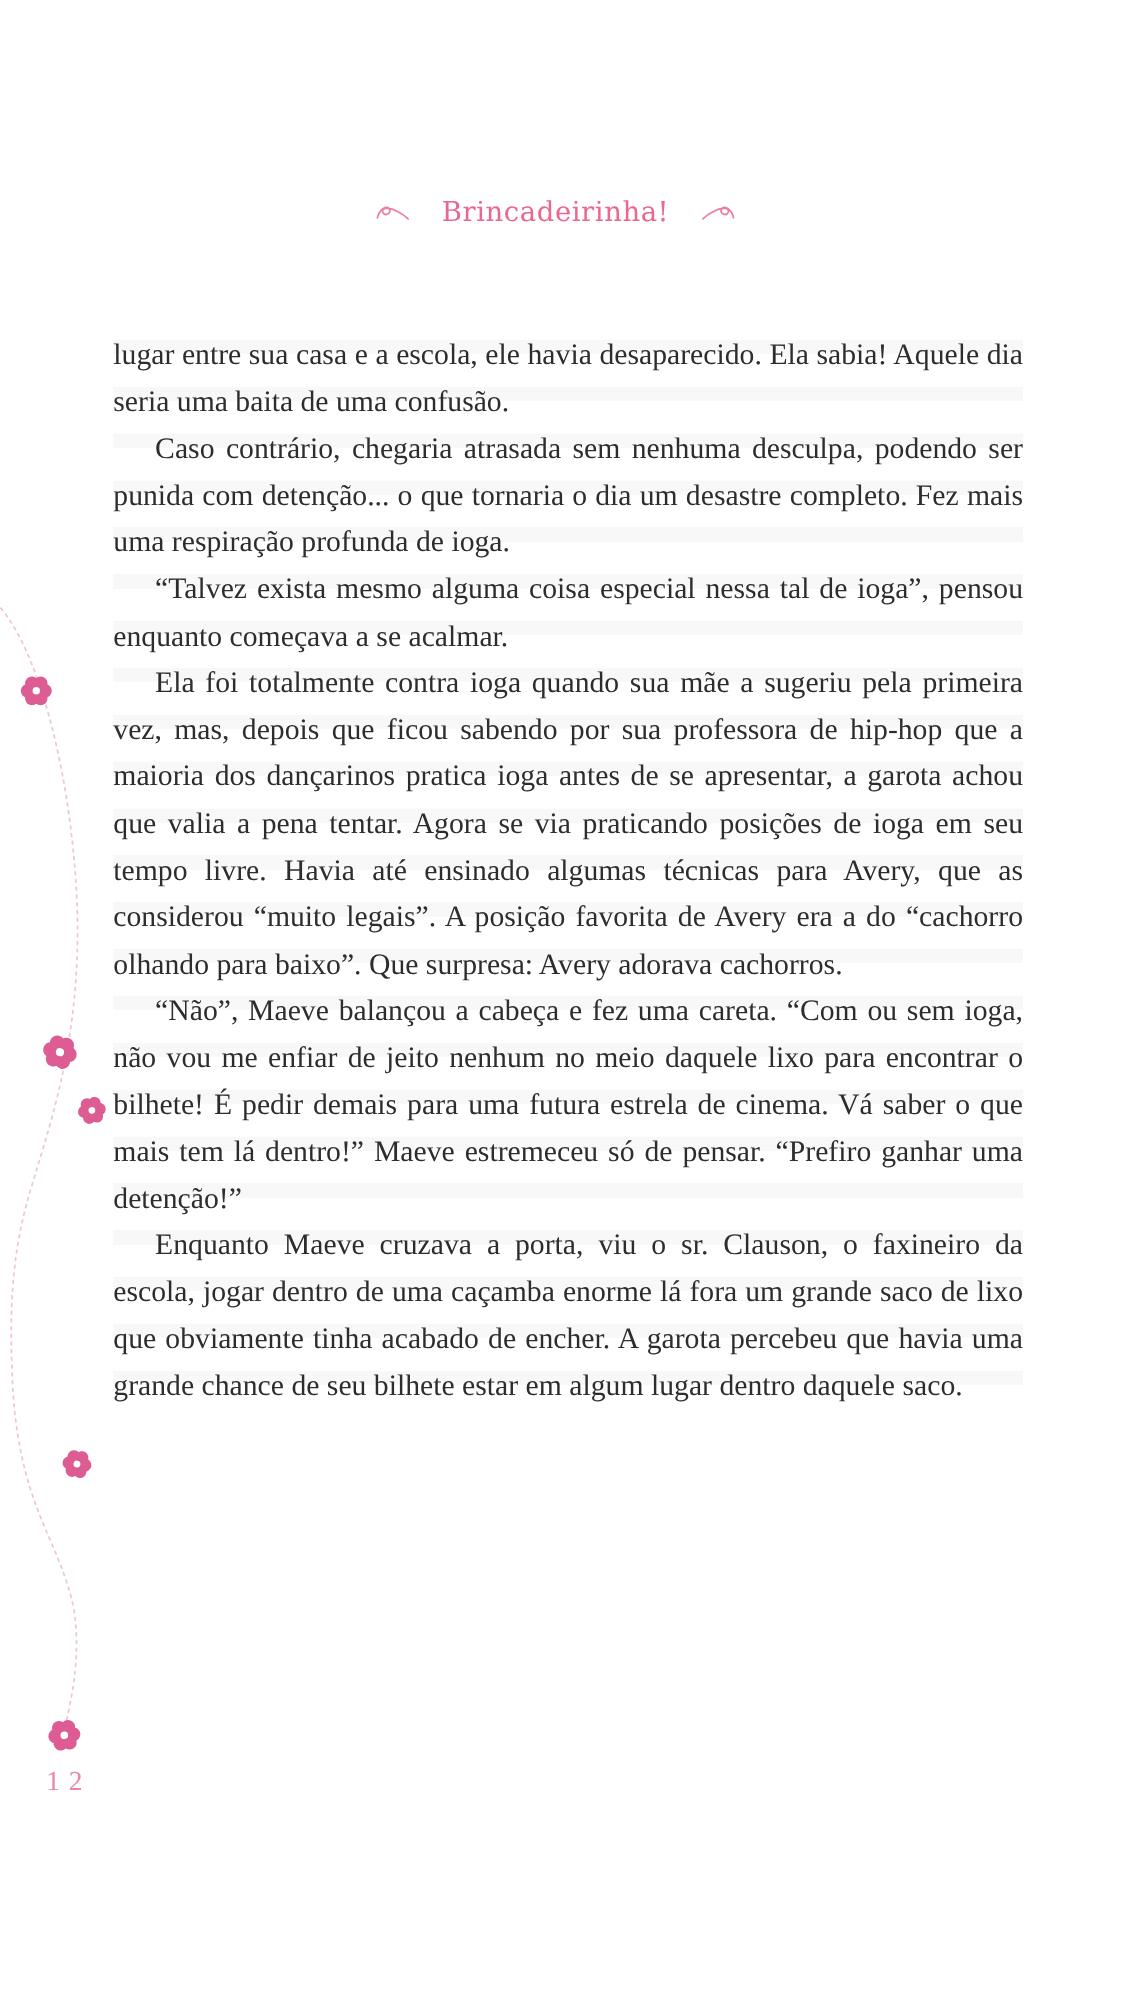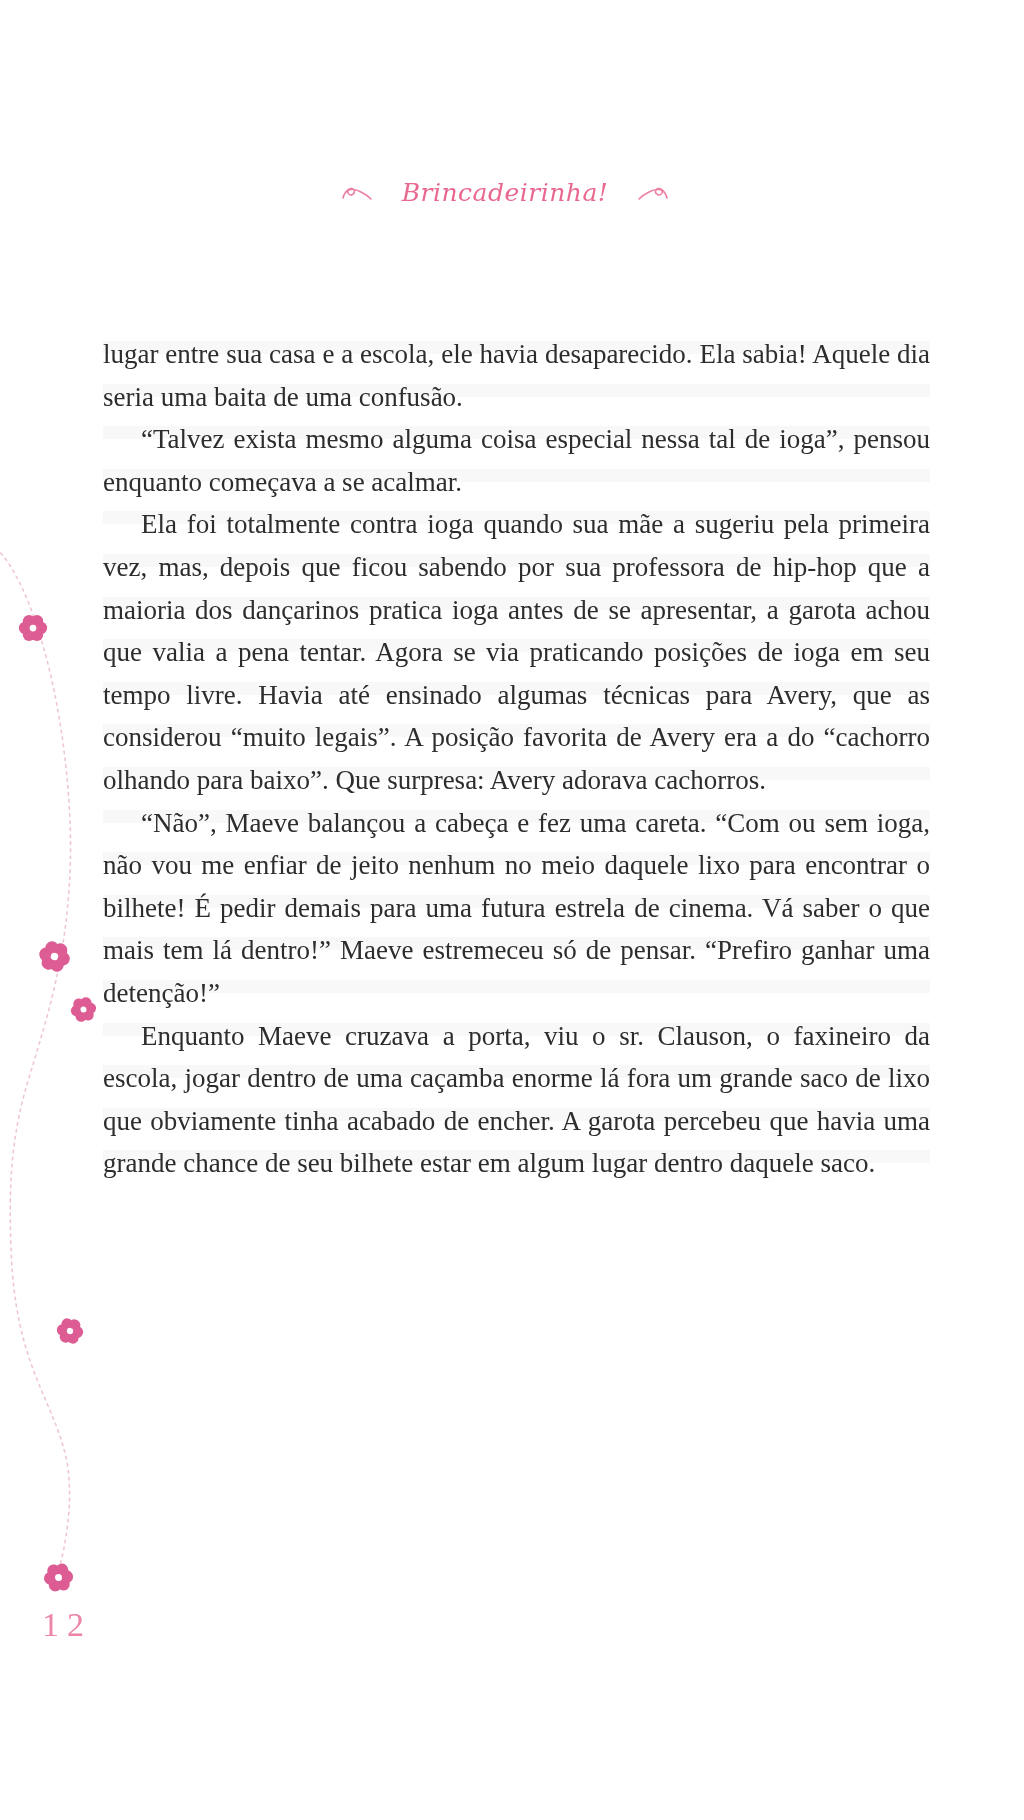--- a/index.html
+++ b/index.html
@@ -37,21 +37,20 @@
     left: 0;
     width: 1010px;
     display: flex;
     align-items: center;
     justify-content: center;
     gap: 30px;
   }
   .ornament { line-height: 0; opacity: .85; }
   .chapter-title {
     font-family: "DejaVu Serif", serif;
-    font-style: italic;
     font-size: 25px;
     color: #e9688f;
     letter-spacing: .5px;
     white-space: nowrap;
   }
 
   
   .text-column {
     position: absolute;
     left: 103px;
@@ -62,34 +61,33 @@
     color: #2e2c2d;
     text-align: justify;
     
     background-image: repeating-linear-gradient(
       180deg,
       rgba(185,185,185,0.10) 0px,
       rgba(185,185,185,0.10) 13px,
       rgba(255,255,255,0) 13px,
       rgba(255,255,255,0) 42.6px);
     background-position: 0 8px;
-    margin-top: 32px;
   }
   .text-column p {
     margin: 0;
     text-indent: 38px;
   }
   .text-column p.no-indent { text-indent: 0; }
 
   
   .page-number {
     position: absolute;
     left: 42px;
     top: 1606px;
-    font-size: 34px;
+    font-size: 25px;
     color: #ec85a8;
     letter-spacing: 8px;
   }
 </style>
 </head>
 <body>
 
 <svg class="margin-art" viewBox="0 0 130 1820" xmlns="http://www.w3.org/2000/svg">
   <path d="M -4 548
            C 30 580 64 690 70 820
@@ -174,19 +172,20 @@
   <span class="chapter-title">Brincadeirinha!</span>
   <span class="ornament" style="transform:scaleX(-1);">
     <svg width="30" height="18" viewBox="0 0 30 18" xmlns="http://www.w3.org/2000/svg">
       <path d="M1 14 C3 6 10 2 12 6 C14 10 8 13 6 9 C4 5 12 4 19 8 C23 10 26 12 29 15" fill="none" stroke="#e9688f" stroke-width="1.6" stroke-linecap="round"></path>
     </svg>
   </span>
 </div>
 
 <div class="text-column">
     <p class="no-indent">lugar entre sua casa e a escola, ele havia desaparecido. Ela sabia! Aquele dia seria uma baita de uma confusão.</p>
+    <p>Caso contrário, chegaria atrasada sem nenhuma desculpa, podendo ser punida com detenção... o que tornaria o dia um desastre completo. Fez mais uma respiração profunda de ioga.</p>
     <p>“Talvez exista mesmo alguma coisa especial nessa tal de ioga”, pensou enquanto começava a se acalmar.</p>
     <p>Ela foi totalmente contra ioga quando sua mãe a sugeriu pela primeira vez, mas, depois que ficou sabendo por sua professora de hip-hop que a maioria dos dançarinos pratica ioga antes de se apresentar, a garota achou que valia a pena tentar. Agora se via praticando posições de ioga em seu tempo livre. Havia até ensinado algumas técnicas para Avery, que as considerou “muito legais”. A posição favorita de Avery era a do “cachorro olhando para baixo”. Que surpresa: Avery adorava cachorros.</p>
     <p>“Não”, Maeve balançou a cabeça e fez uma careta. “Com ou sem ioga, não vou me enfiar de jeito nenhum no meio daquele lixo para encontrar o bilhete! É pedir demais para uma futura estrela de cinema. Vá saber o que mais tem lá dentro!” Maeve estremeceu só de pensar. “Prefiro ganhar uma detenção!”</p>
     <p>Enquanto Maeve cruzava a porta, viu o sr. Clauson, o faxineiro da escola, jogar dentro de uma caçamba enorme lá fora um grande saco de lixo que obviamente tinha acabado de encher. A garota percebeu que havia uma grande chance de seu bilhete estar em algum lugar dentro daquele saco.</p>
   </div>
 
 <div class="page-number">12</div>
 
 </body></html>

